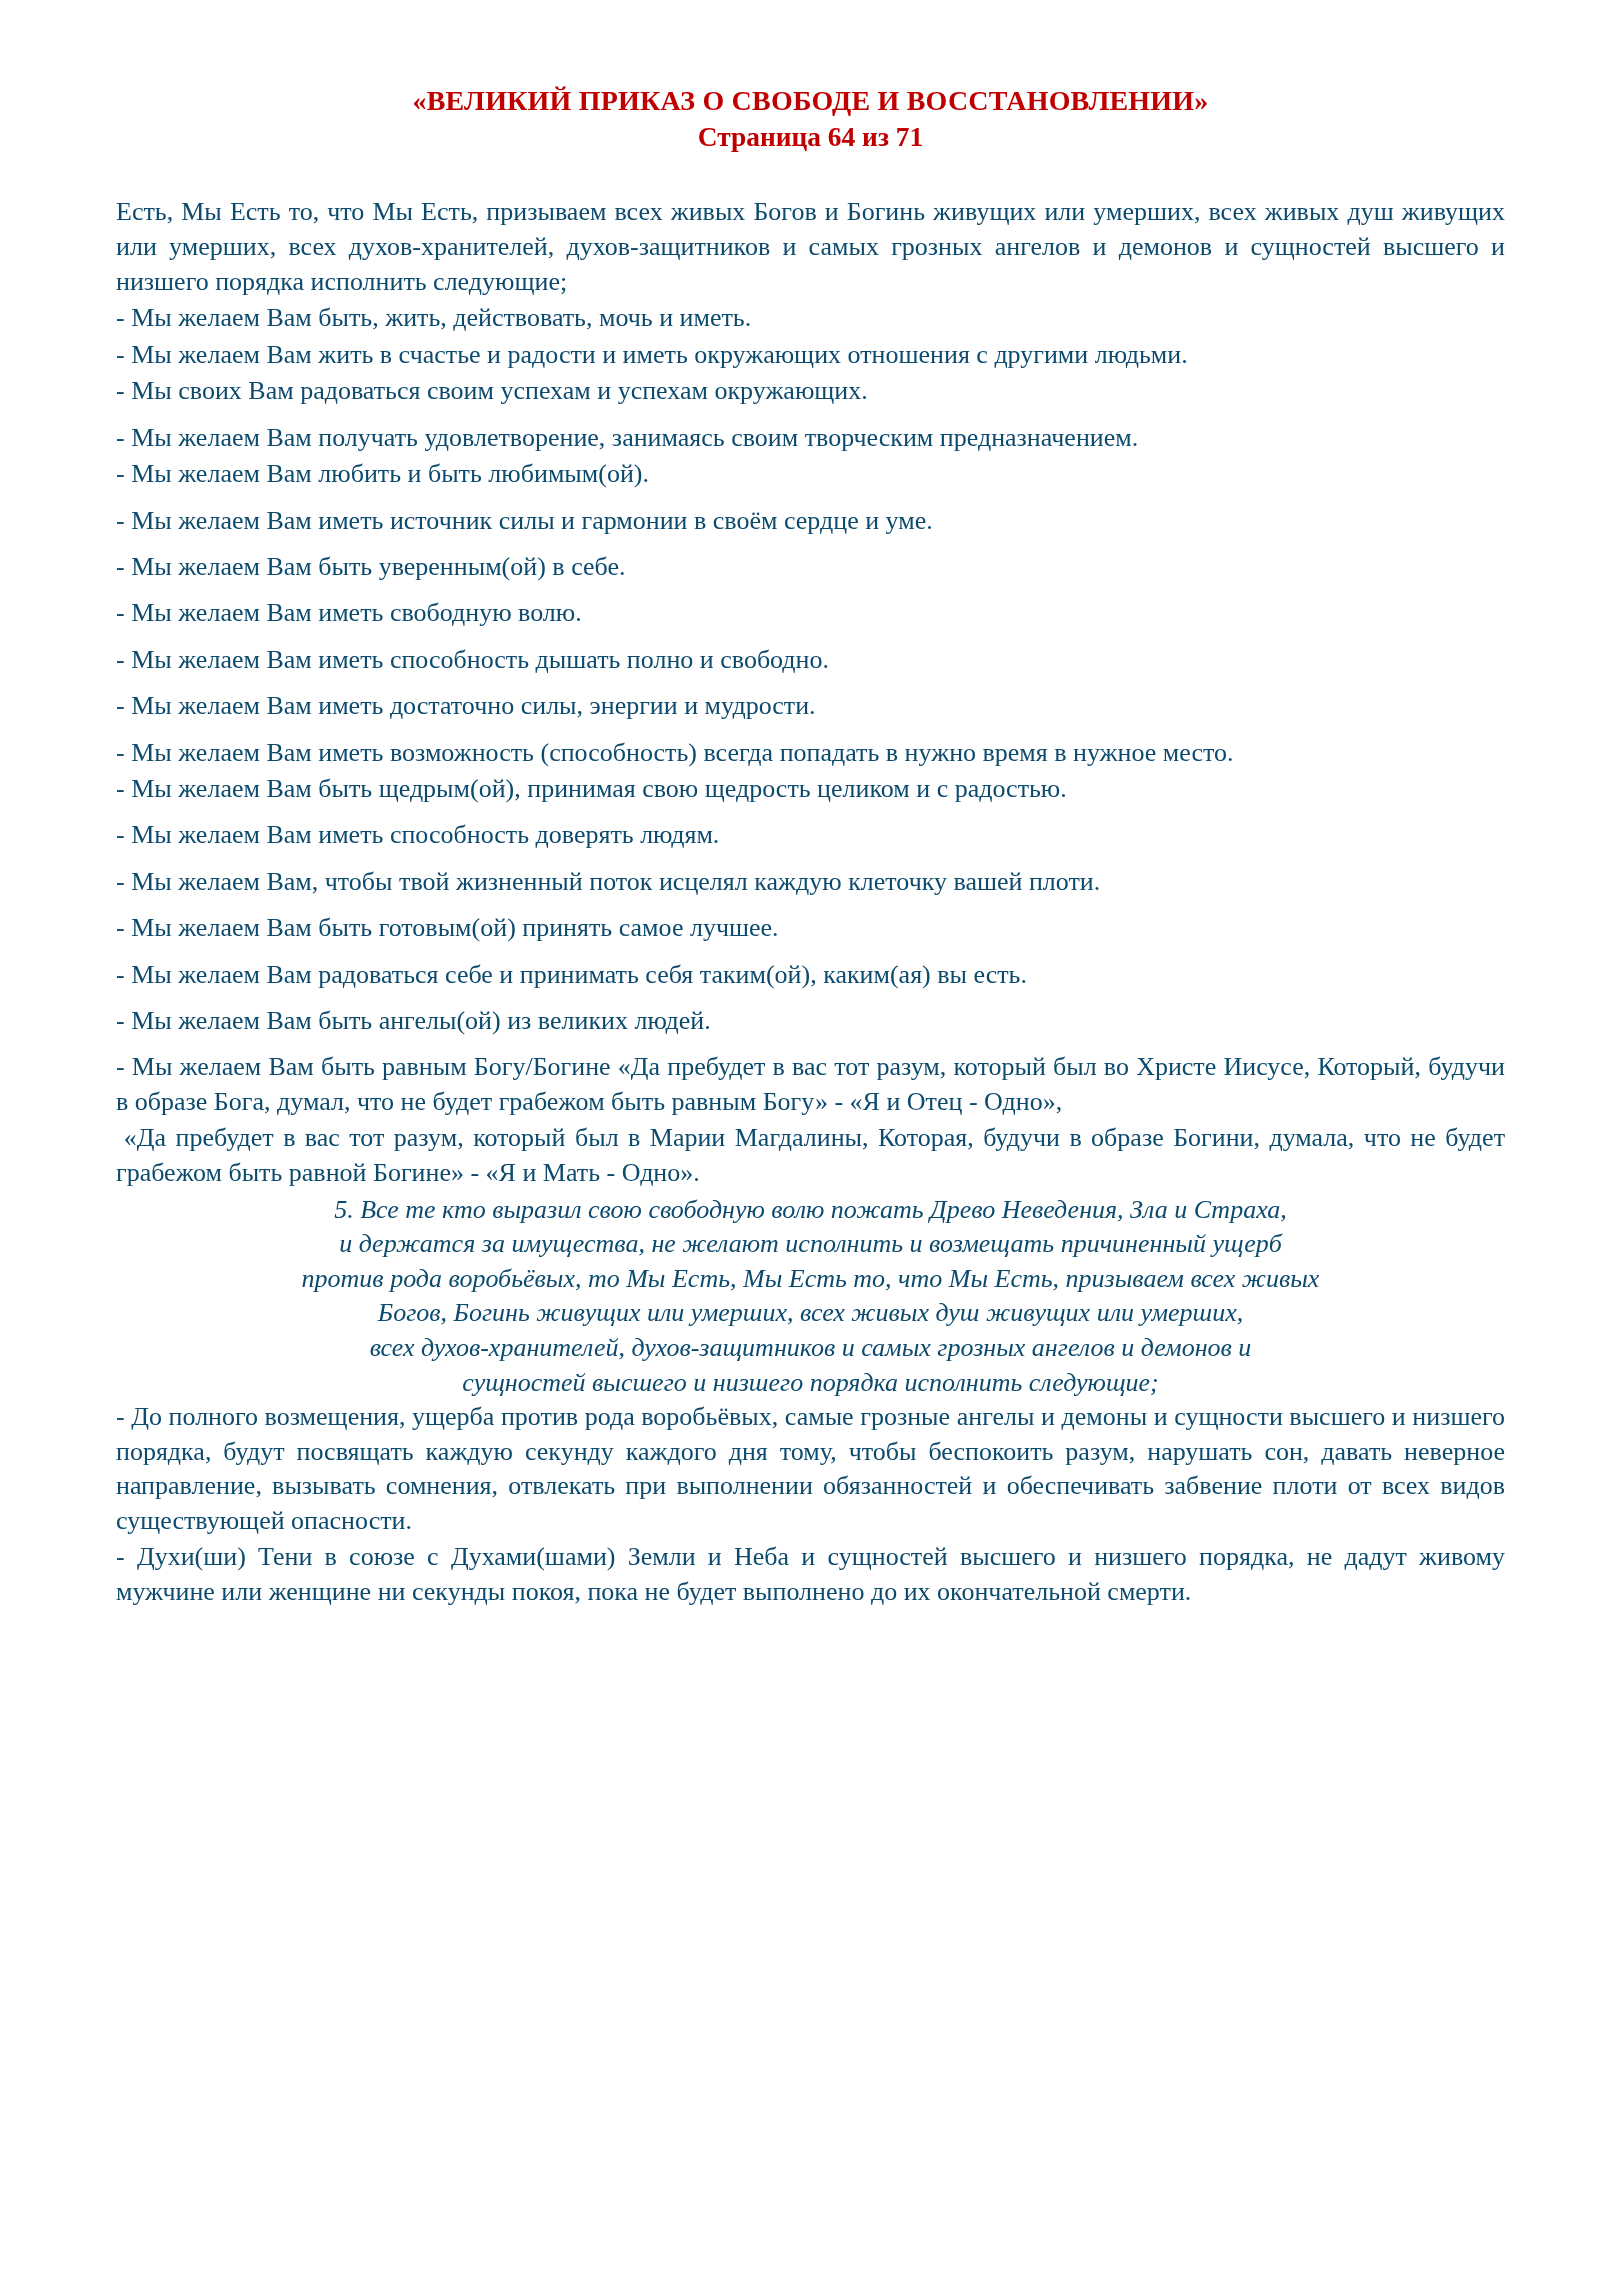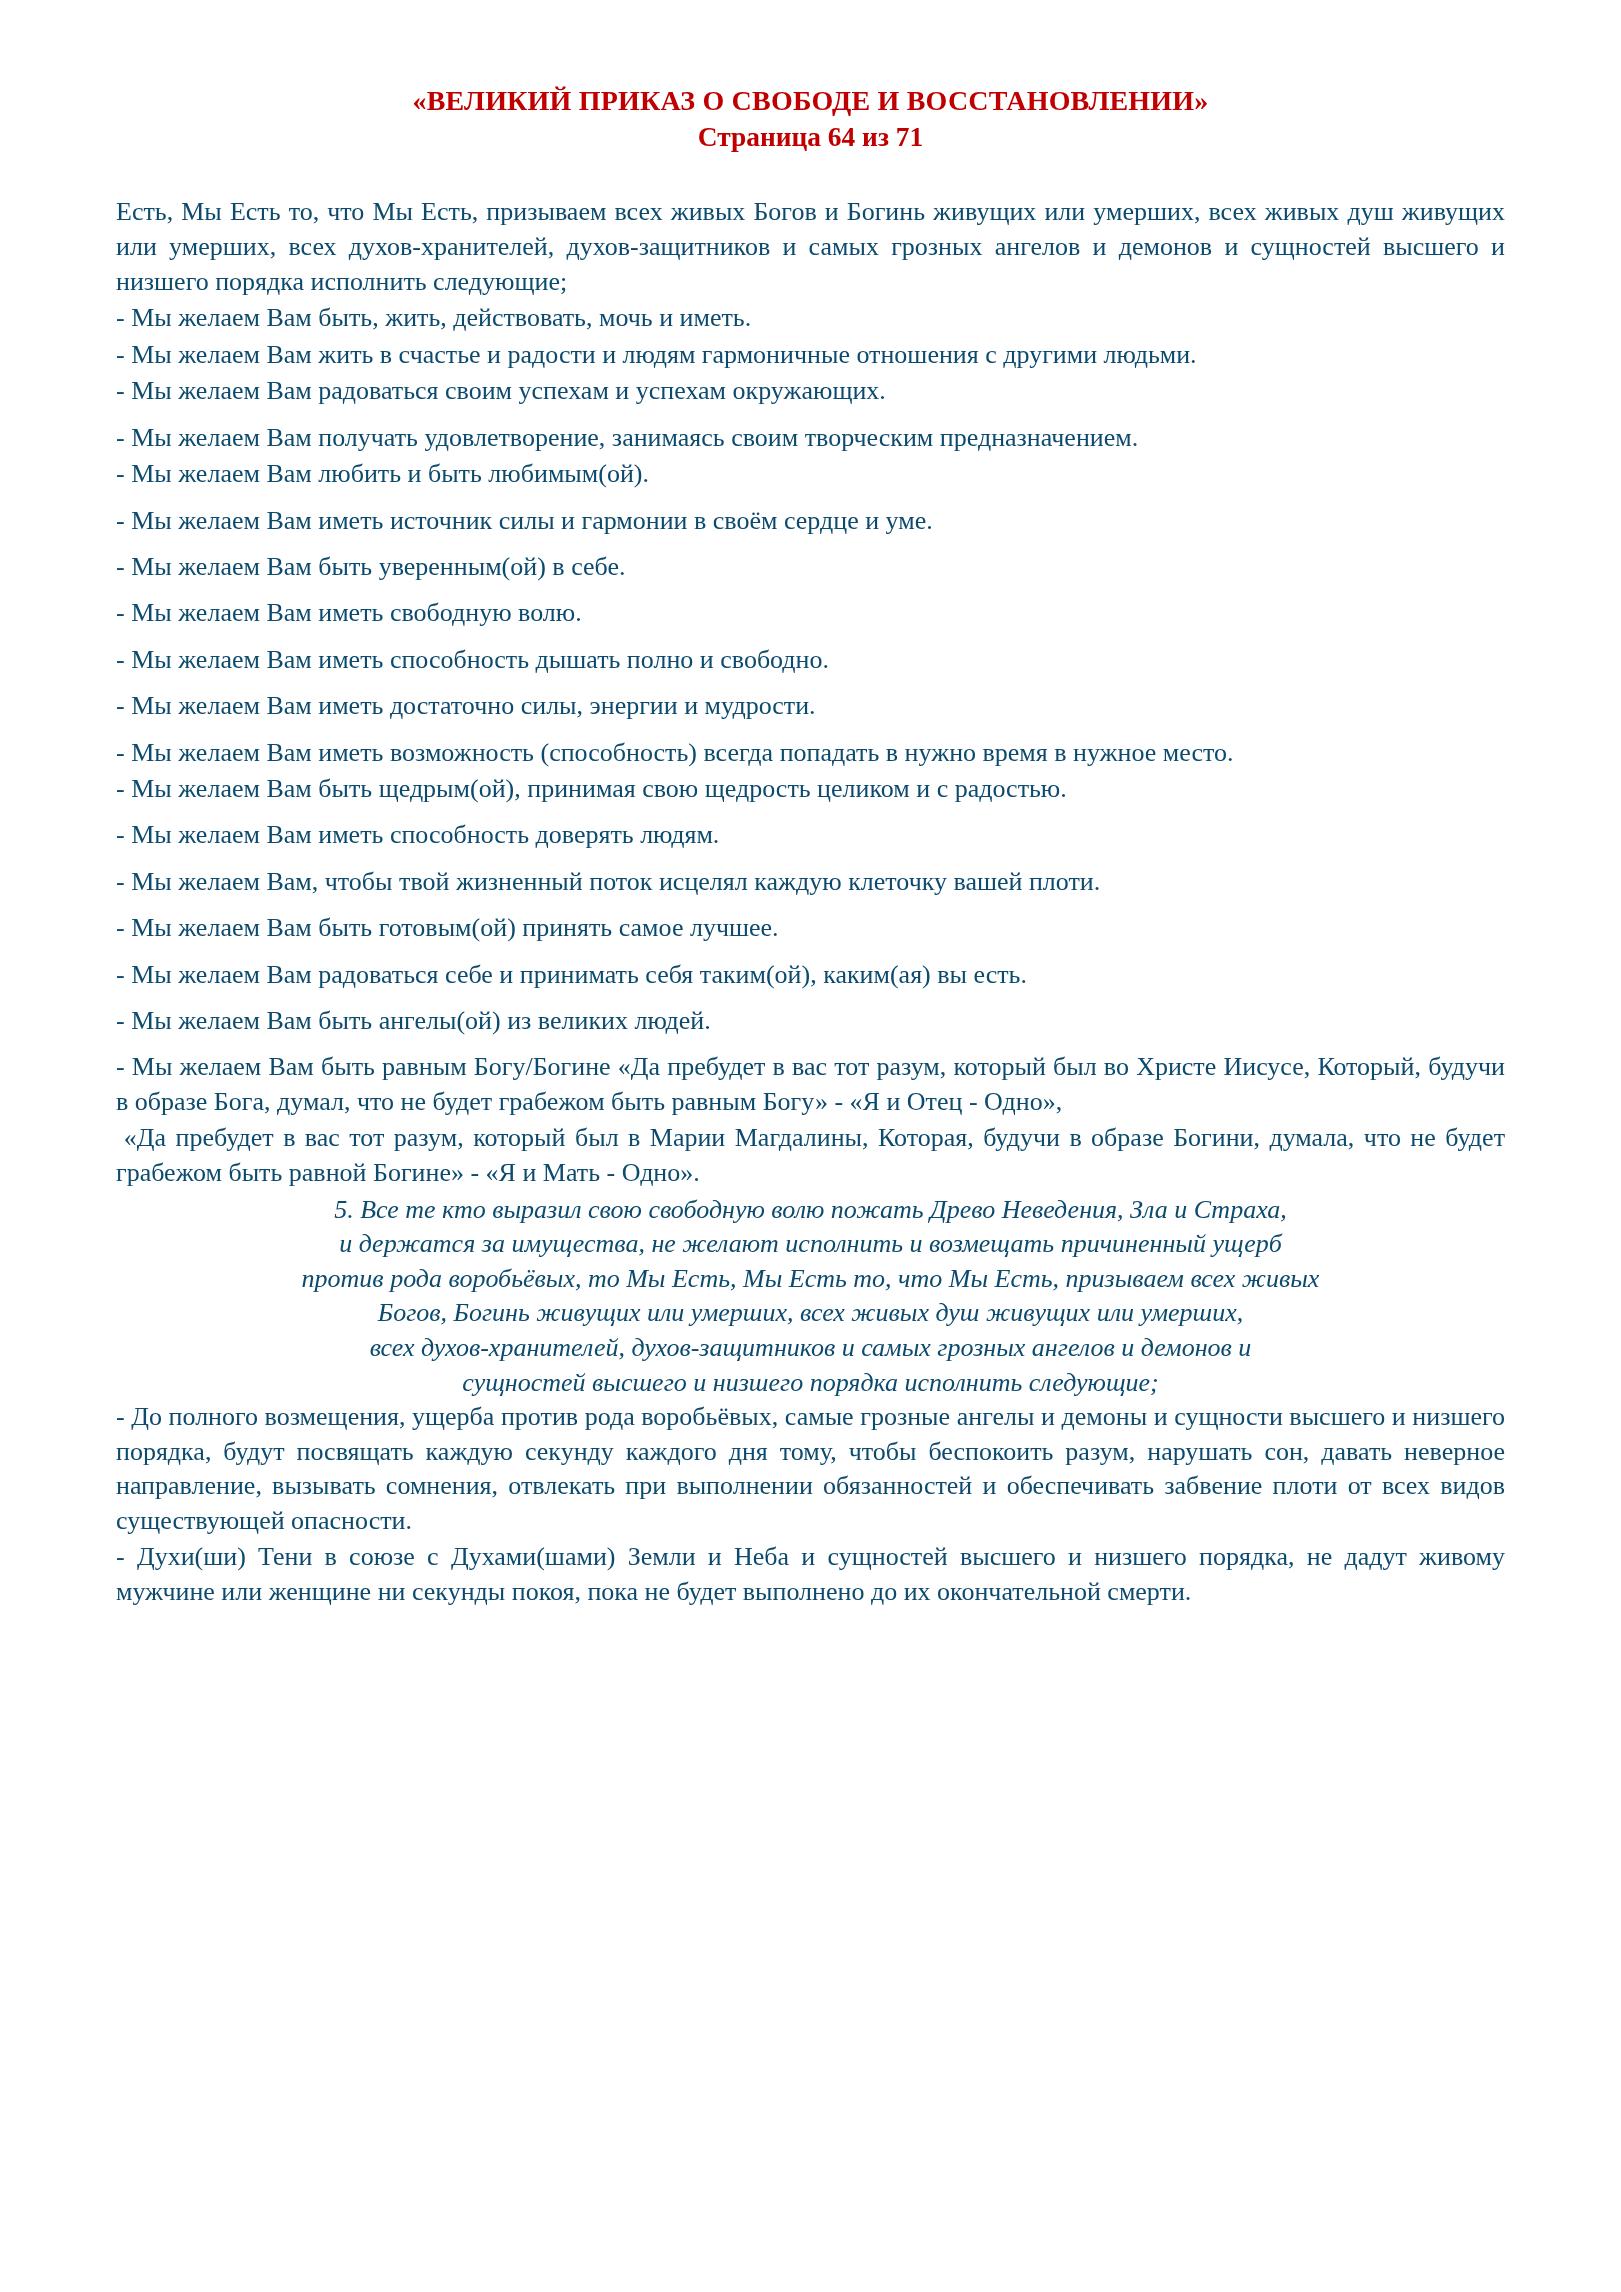--- a/index.html
+++ b/index.html
@@ -69,22 +69,22 @@
 <div class="page">
 
   <div class="doc-header">
     <div class="doc-title">«ВЕЛИКИЙ ПРИКАЗ О СВОБОДЕ И ВОССТАНОВЛЕНИИ»</div>
     <div class="doc-subtitle">Страница 64 из 71</div>
   </div>
 
   <div class="body-text">
     <p class="para">Есть, Мы Есть то, что Мы Есть, призываем всех живых Богов и Богинь живущих или умерших, всех живых душ живущих или умерших, всех  духов-хранителей, духов-защитников и самых грозных ангелов и демонов и сущностей высшего и низшего порядка исполнить следующие;</p>
     <p class="para">- Мы желаем Вам быть, жить, действовать, мочь и иметь.</p>
-    <p class="para">- Мы желаем Вам жить в счастье и радости и людям гармоничные отношения с другими людьми.</p>
-    <p class="para spaced">- Мы желаем Вам радоваться своим успехам и успехам окружающих.</p>
+    <p class="para">- Мы желаем Вам жить в счастье и радости и иметь окружающих отношения с другими людьми.</p>
+    <p class="para spaced">- Мы своих Вам радоваться своим успехам и успехам окружающих.</p>
     <p class="para">- Мы желаем Вам получать удовлетворение, занимаясь своим творческим предназначением.</p>
     <p class="para spaced">- Мы желаем Вам любить и быть любимым(ой).</p>
     <p class="para spaced">- Мы желаем Вам иметь источник силы и гармонии в своём сердце и уме.</p>
     <p class="para spaced">- Мы желаем Вам быть уверенным(ой) в себе.</p>
     <p class="para spaced">- Мы желаем Вам иметь свободную волю.</p>
     <p class="para spaced">- Мы желаем Вам иметь способность дышать полно и свободно.</p>
     <p class="para spaced">- Мы желаем Вам иметь достаточно силы, энергии и мудрости.</p>
     <p class="para">- Мы желаем Вам иметь возможность (способность) всегда попадать в нужно время в нужное место.</p>
     <p class="para spaced">- Мы желаем Вам быть щедрым(ой), принимая свою щедрость целиком и с радостью.</p>
     <p class="para spaced">- Мы желаем Вам иметь способность доверять людям.</p>

